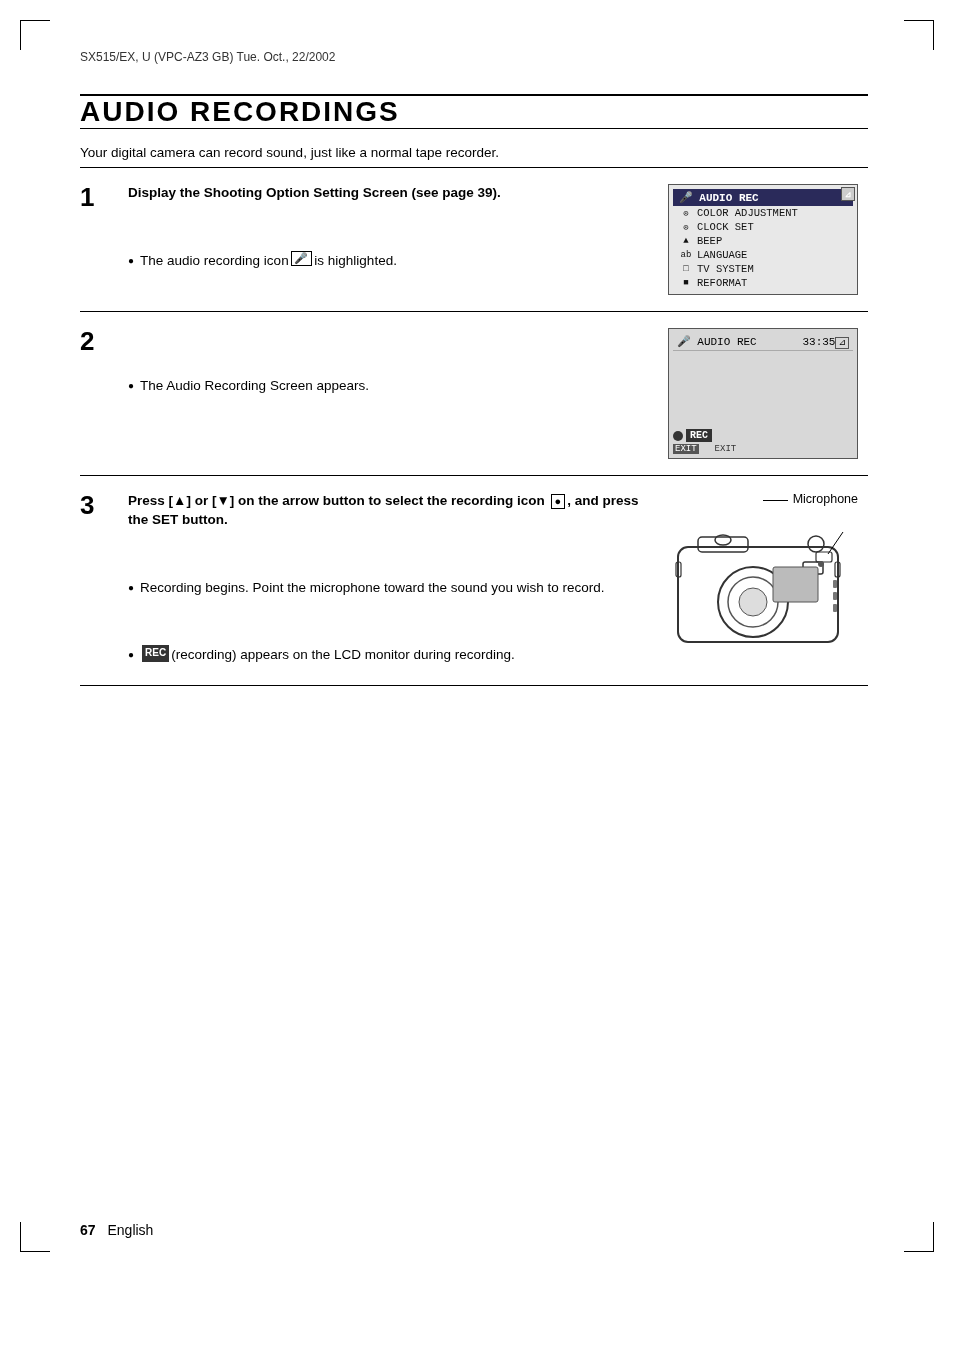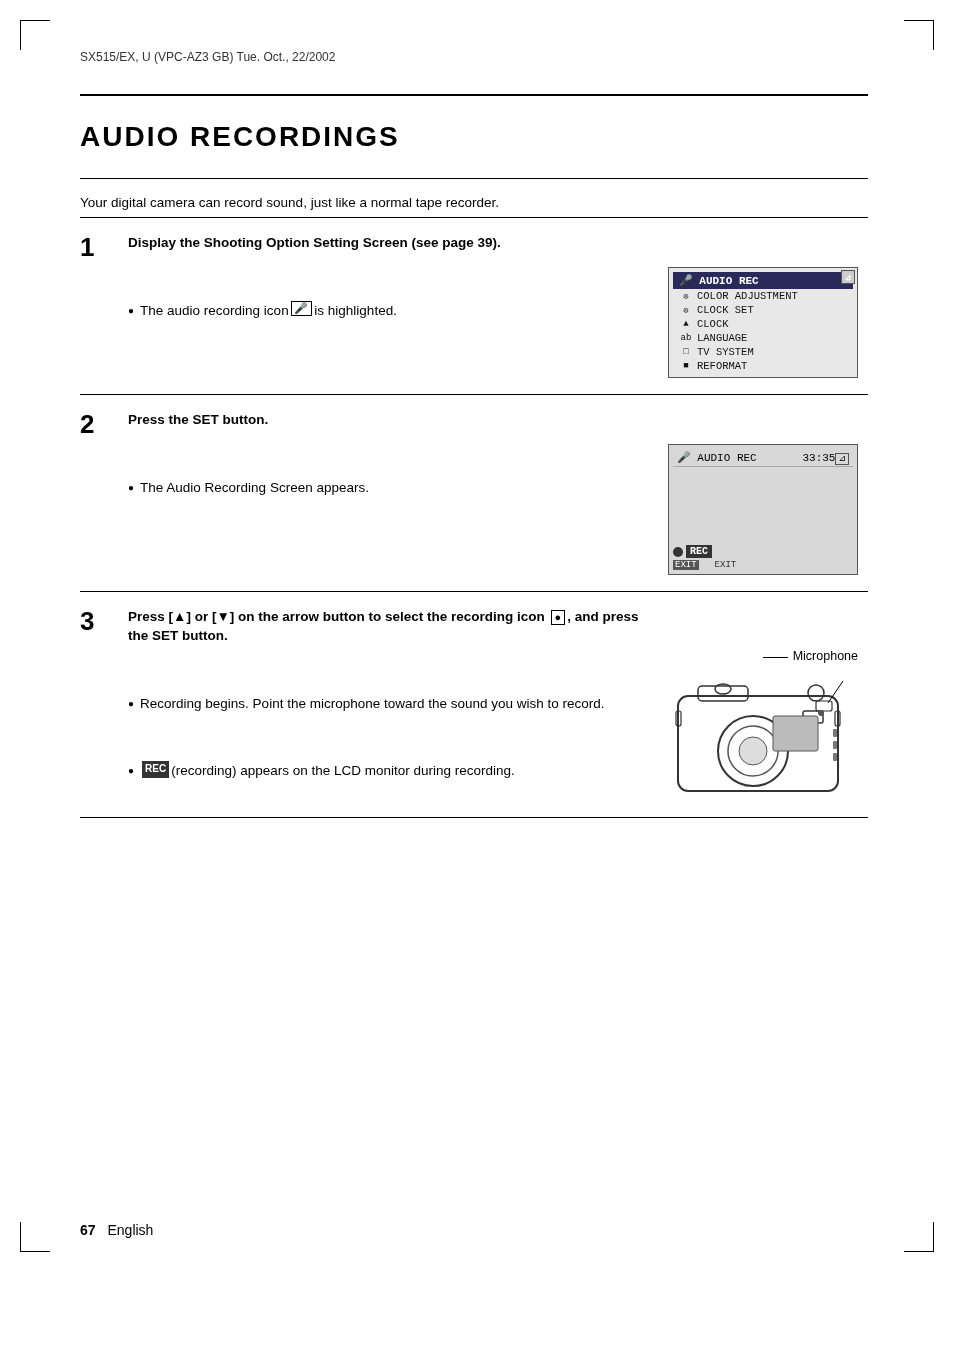--- a/index.html
+++ b/index.html
@@ -36,21 +36,21 @@
       font-size: 12px;
       color: #333;
       margin-bottom: 30px;
       margin-top: 10px;
     }
 
     
     .page-title-section {
       border-top: 2px solid #000;
       border-bottom: 1.5px solid #000;
-      padding: 25px 0;
+      padding: 0 0;
       margin-bottom: 16px;
     }
     .page-title {
       font-size: 28px;
       font-weight: 900;
       letter-spacing: 2px;
       text-transform: uppercase;
     }
 
     .intro-text {
@@ -126,21 +126,20 @@
       font-size: 10px;
       font-weight: bold;
       padding: 1px 3px;
       vertical-align: middle;
       margin: 0 2px;
     }
 
     .step-image {
       min-width: 200px;
       max-width: 210px;
-      margin-top: 33px;
     }
 
     
     .screen-menu {
       border: 1.5px solid #555;
       background: #e8e8e8;
       width: 190px;
       font-size: 11px;
       font-family: 'Courier New', monospace;
       padding: 4px;
@@ -239,21 +238,21 @@
 
     
     .camera-container {
       position: relative;
       width: 200px;
       height: 160px;
     }
 
     .camera-label {
       position: absolute;
-      top: 8px;
+      top: 0;
       right: 10px;
       font-size: 12.5px;
       white-space: nowrap;
     }
 
     .camera-label::after {
       content: '';
       position: absolute;
       left: -30px;
       top: 8px;
@@ -321,44 +320,41 @@
         <div class="menu-item">
           <span class="item-icon">⊙</span>
           <span>COLOR ADJUSTMENT</span>
         </div>
         <div class="menu-item">
           <span class="item-icon">⊙</span>
           <span>CLOCK SET</span>
         </div>
         <div class="menu-item">
           <span class="item-icon">▲</span>
-          <span>CLOCK</span>
+          <span>BEEP</span>
         </div>
         <div class="menu-item">
           <span class="item-icon">ab</span>
           <span>LANGUAGE</span>
         </div>
         <div class="menu-item">
           <span class="item-icon">□</span>
           <span>TV SYSTEM</span>
         </div>
         <div class="menu-item">
           <span class="item-icon">■</span>
           <span>REFORMAT</span>
         </div>
       </div>
     </div>
   </div>
 
   <div class="step">
     <div class="step-number">2</div>
     <div class="step-content">
-      <div class="step-title">
-        Press the SET button.
-      </div>
       <ul class="bullet-list">
         <li>
           The Audio Recording Screen appears.
         </li>
       </ul>
     </div>
     <div class="step-image">
 
       <div class="screen-audio">
         <div class="audio-header">

